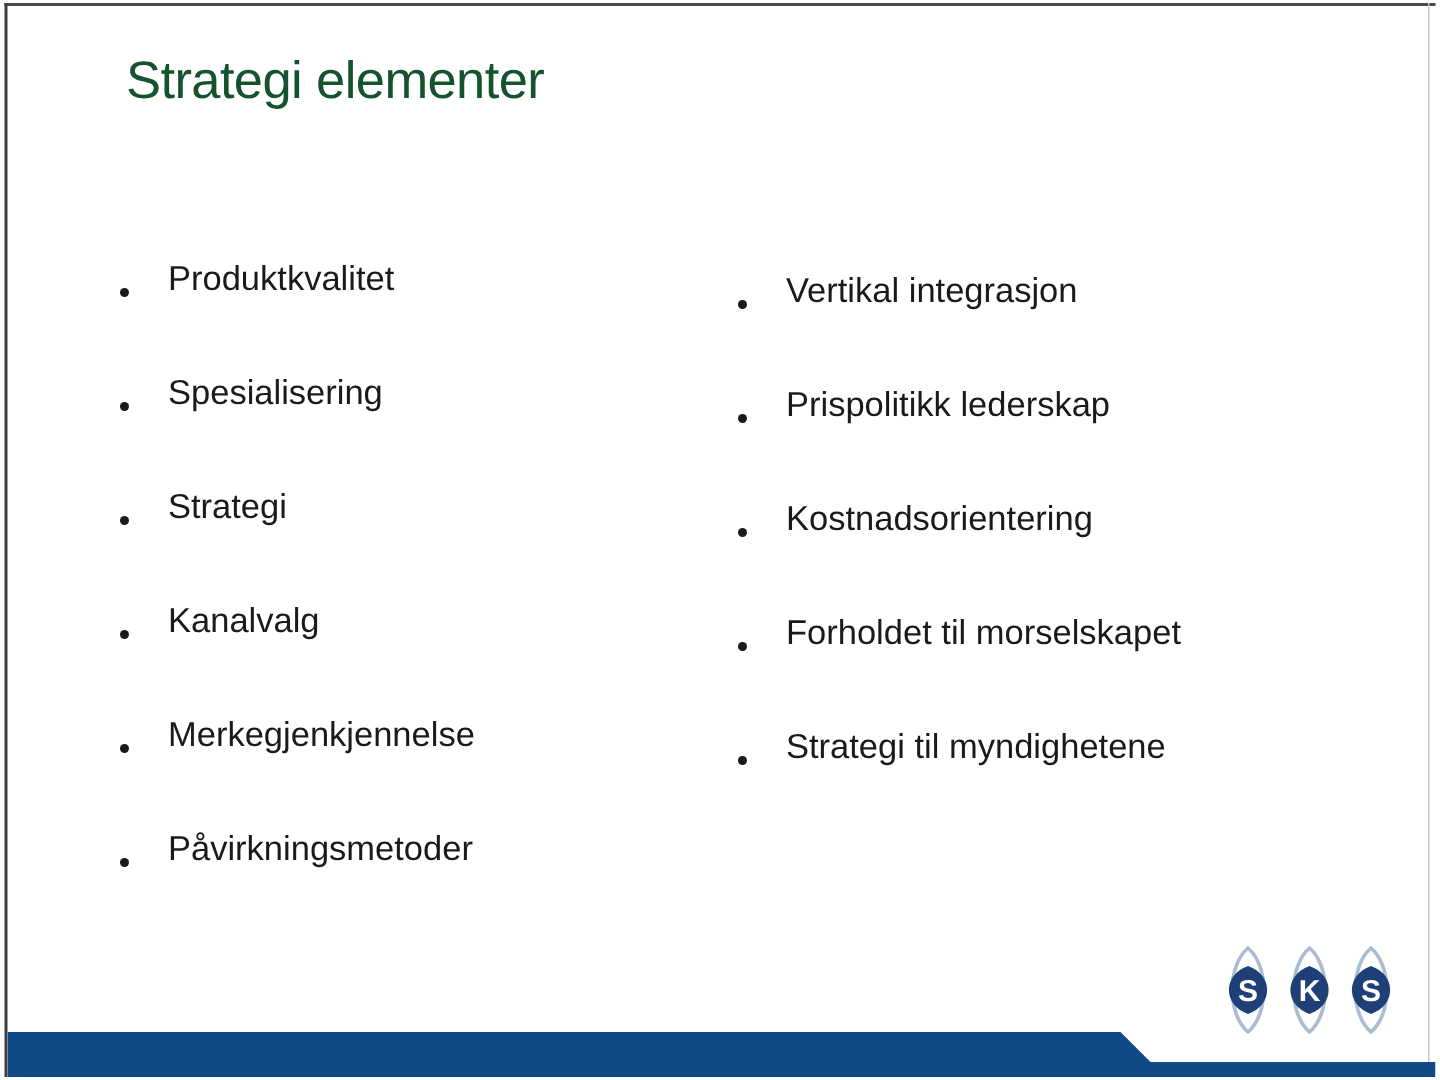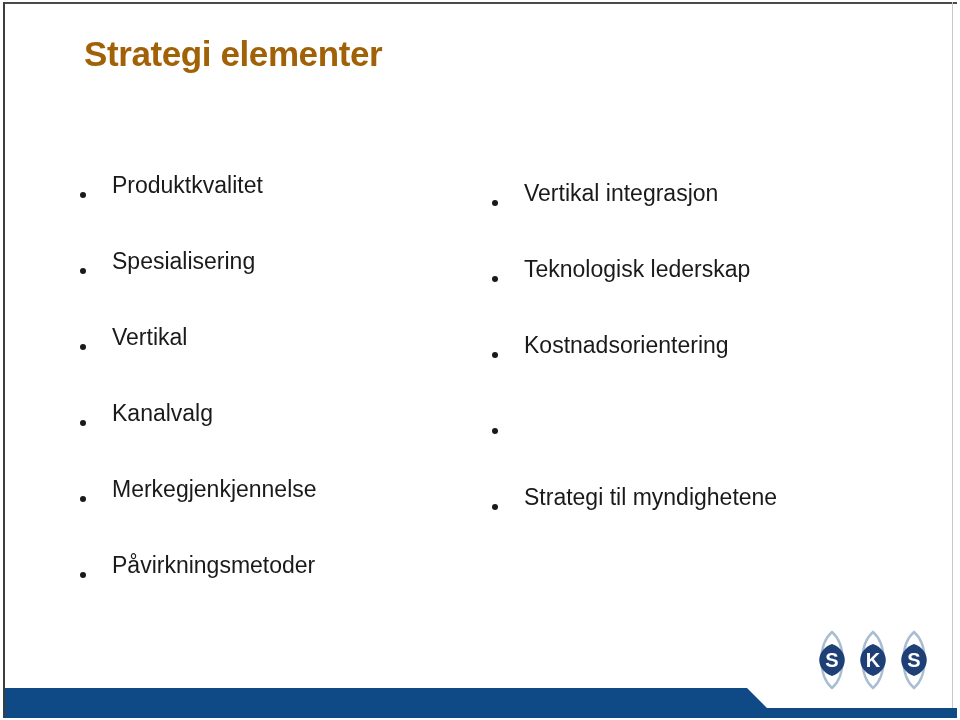--- a/index.html
+++ b/index.html
@@ -35,22 +35,22 @@
     width: 1px; height: 716px;
     background: #c8c8c8;
   }
 
   
   .title {
     position: absolute;
     left: 84px;
     top: 34px;
     font-size: 35px;
-    font-weight: bold;
-    color: #a16207;
+    font-weight: normal;
+    color: #14532d;
     letter-spacing: -0.4px;
     white-space: nowrap;
   }
 
   
   .tagline {
     position: absolute;
     left: 775px;
     top: 55px;
     font-size: 18px;
@@ -125,21 +125,21 @@
     <div class="bullet-row">
       <span class="bullet-dot"></span>
       <span class="bullet-text">Produktkvalitet</span>
     </div>
     <div class="bullet-row">
       <span class="bullet-dot"></span>
       <span class="bullet-text">Spesialisering</span>
     </div>
     <div class="bullet-row">
       <span class="bullet-dot"></span>
-      <span class="bullet-text">Vertikal</span>
+      <span class="bullet-text">Strategi</span>
     </div>
     <div class="bullet-row">
       <span class="bullet-dot"></span>
       <span class="bullet-text">Kanalvalg</span>
     </div>
     <div class="bullet-row">
       <span class="bullet-dot"></span>
       <span class="bullet-text">Merkegjenkjennelse</span>
     </div>
     <div class="bullet-row">
@@ -148,28 +148,29 @@
     </div>
   </div>
 
   <div class="column col-right">
     <div class="bullet-row">
       <span class="bullet-dot"></span>
       <span class="bullet-text">Vertikal integrasjon</span>
     </div>
     <div class="bullet-row">
       <span class="bullet-dot"></span>
-      <span class="bullet-text">Teknologisk lederskap</span>
+      <span class="bullet-text">Prispolitikk lederskap</span>
     </div>
     <div class="bullet-row">
       <span class="bullet-dot"></span>
       <span class="bullet-text">Kostnadsorientering</span>
     </div>
     <div class="bullet-row">
       <span class="bullet-dot"></span>
+      <span class="bullet-text">Forholdet til morselskapet</span>
     </div>
     <div class="bullet-row">
       <span class="bullet-dot"></span>
       <span class="bullet-text">Strategi til myndighetene</span>
     </div>
   </div>
 
   <div class="logo">
     <svg width="122" height="64" viewBox="0 0 122 64" xmlns="http://www.w3.org/2000/svg">
       <g>

